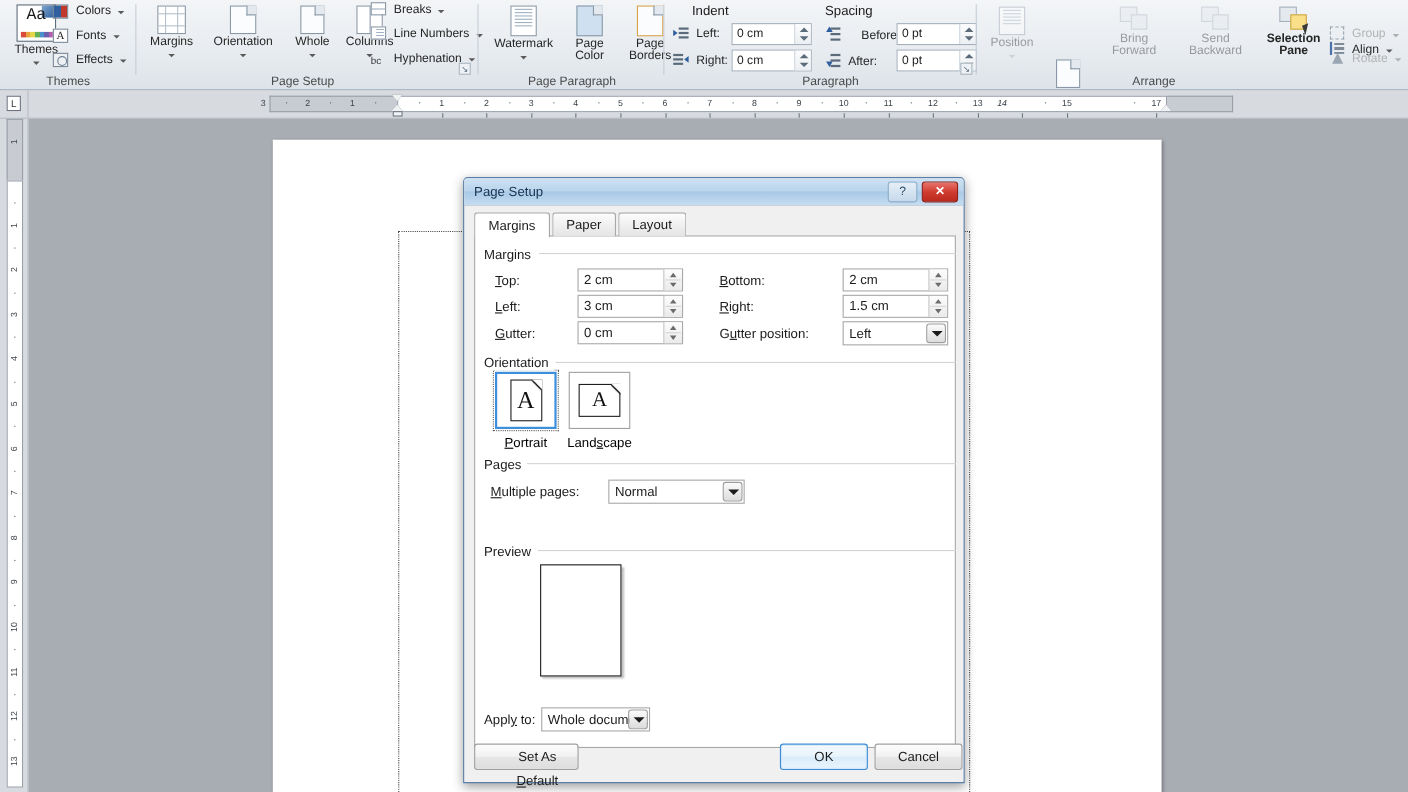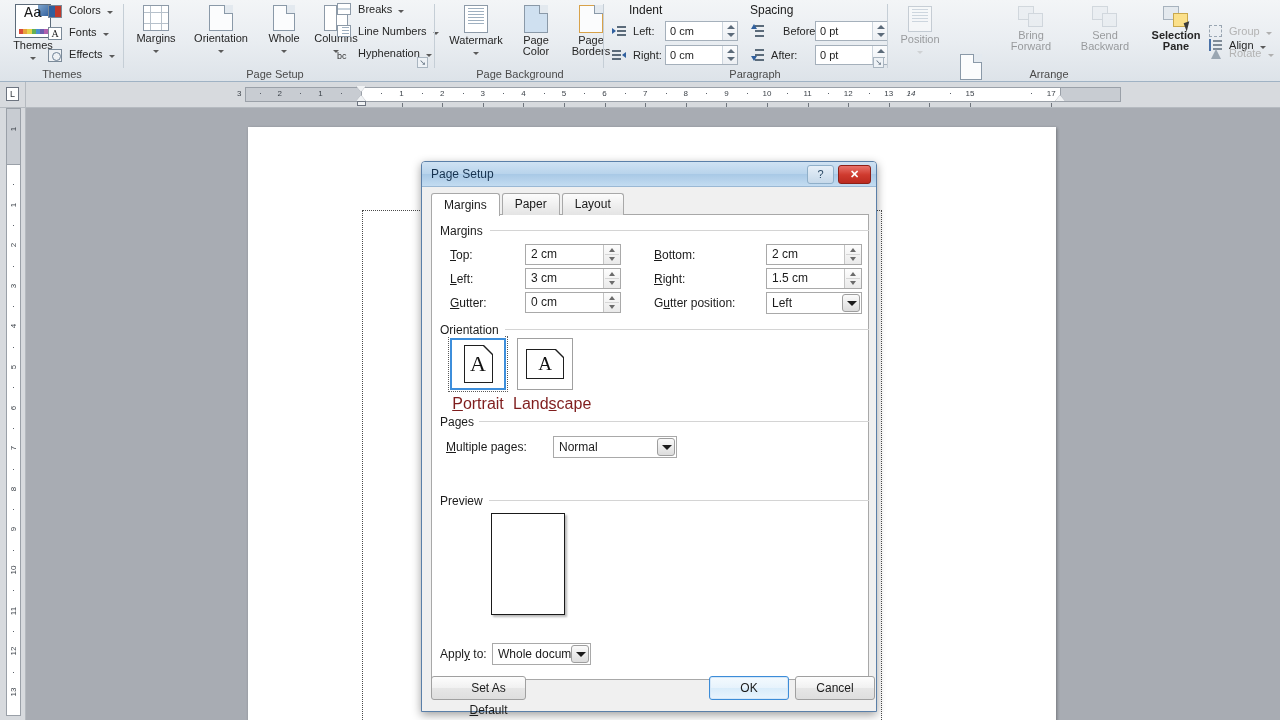--- a/index.html
+++ b/index.html
@@ -411,21 +411,21 @@
 
   .orient-opt { position: absolute; width: 64px; text-align: center; }
   .orient-box {
     width: 56px; height: 52px; margin: 0 auto;
     border: 1px solid #a0a0a0; background: #ffffff;
     display: flex; align-items: center; justify-content: center;
   }
   .orient-opt.sel .orient-box {
     border: 2px solid #3d8edb; outline: 1px dotted #5a5a5a; outline-offset: 1px;
   }
-  .orient-name { margin-top: 5px; font-size: 16px; color: #7f1d1d; }
+  .orient-name { margin-top: 5px; font-size: 12px; color: #000000; }
   .pgglyph {
     position: relative; background: #ffffff; border: 1.5px solid #1f1f1f;
     display: flex; align-items: center; justify-content: center;
     font-family: "Liberation Serif", serif; color: #111;
   }
   .pgglyph .fold {
     position: absolute; right: -1.5px; top: -1.5px;
     width: 0; height: 0;
     border-top: 9px solid #ffffff;
     border-left: 9px solid transparent;
@@ -549,21 +549,21 @@
       <div class="bigbtn" style="left:74px; top:5px; width:52px;">
         <div class="pg" style="width:24px;height:28px;margin:0 auto;background:#cfe0f0;"></div>
         <span class="lbl">Page</span>
         <span class="lbl2">Color</span>
       </div>
       <div class="bigbtn" style="left:126px; top:5px; width:58px;">
         <div class="pg" style="width:24px;height:28px;margin:0 auto;border-color:#d8a24a;"></div>
         <span class="lbl">Page</span>
         <span class="lbl2">Borders</span>
       </div>
-      <div class="glabel">Page Background</div>
+      <div class="glabel">Page Paragraph</div>
       <div class="gsep"></div>
     </div>
 
     <div class="rgroup" style="left:605px; width:283px;">
       <div class="flabel" style="left:24px; top:3px; font-size:12px;">Indent</div>
       <div class="flabel" style="left:145px; top:3px; font-size:12px;">Spacing</div>
 
       <div class="smallrow" style="left:7px; top:24px;">
         <span class="indico">
           <span class="ln" style="top:1px;width:9px;"></span>

